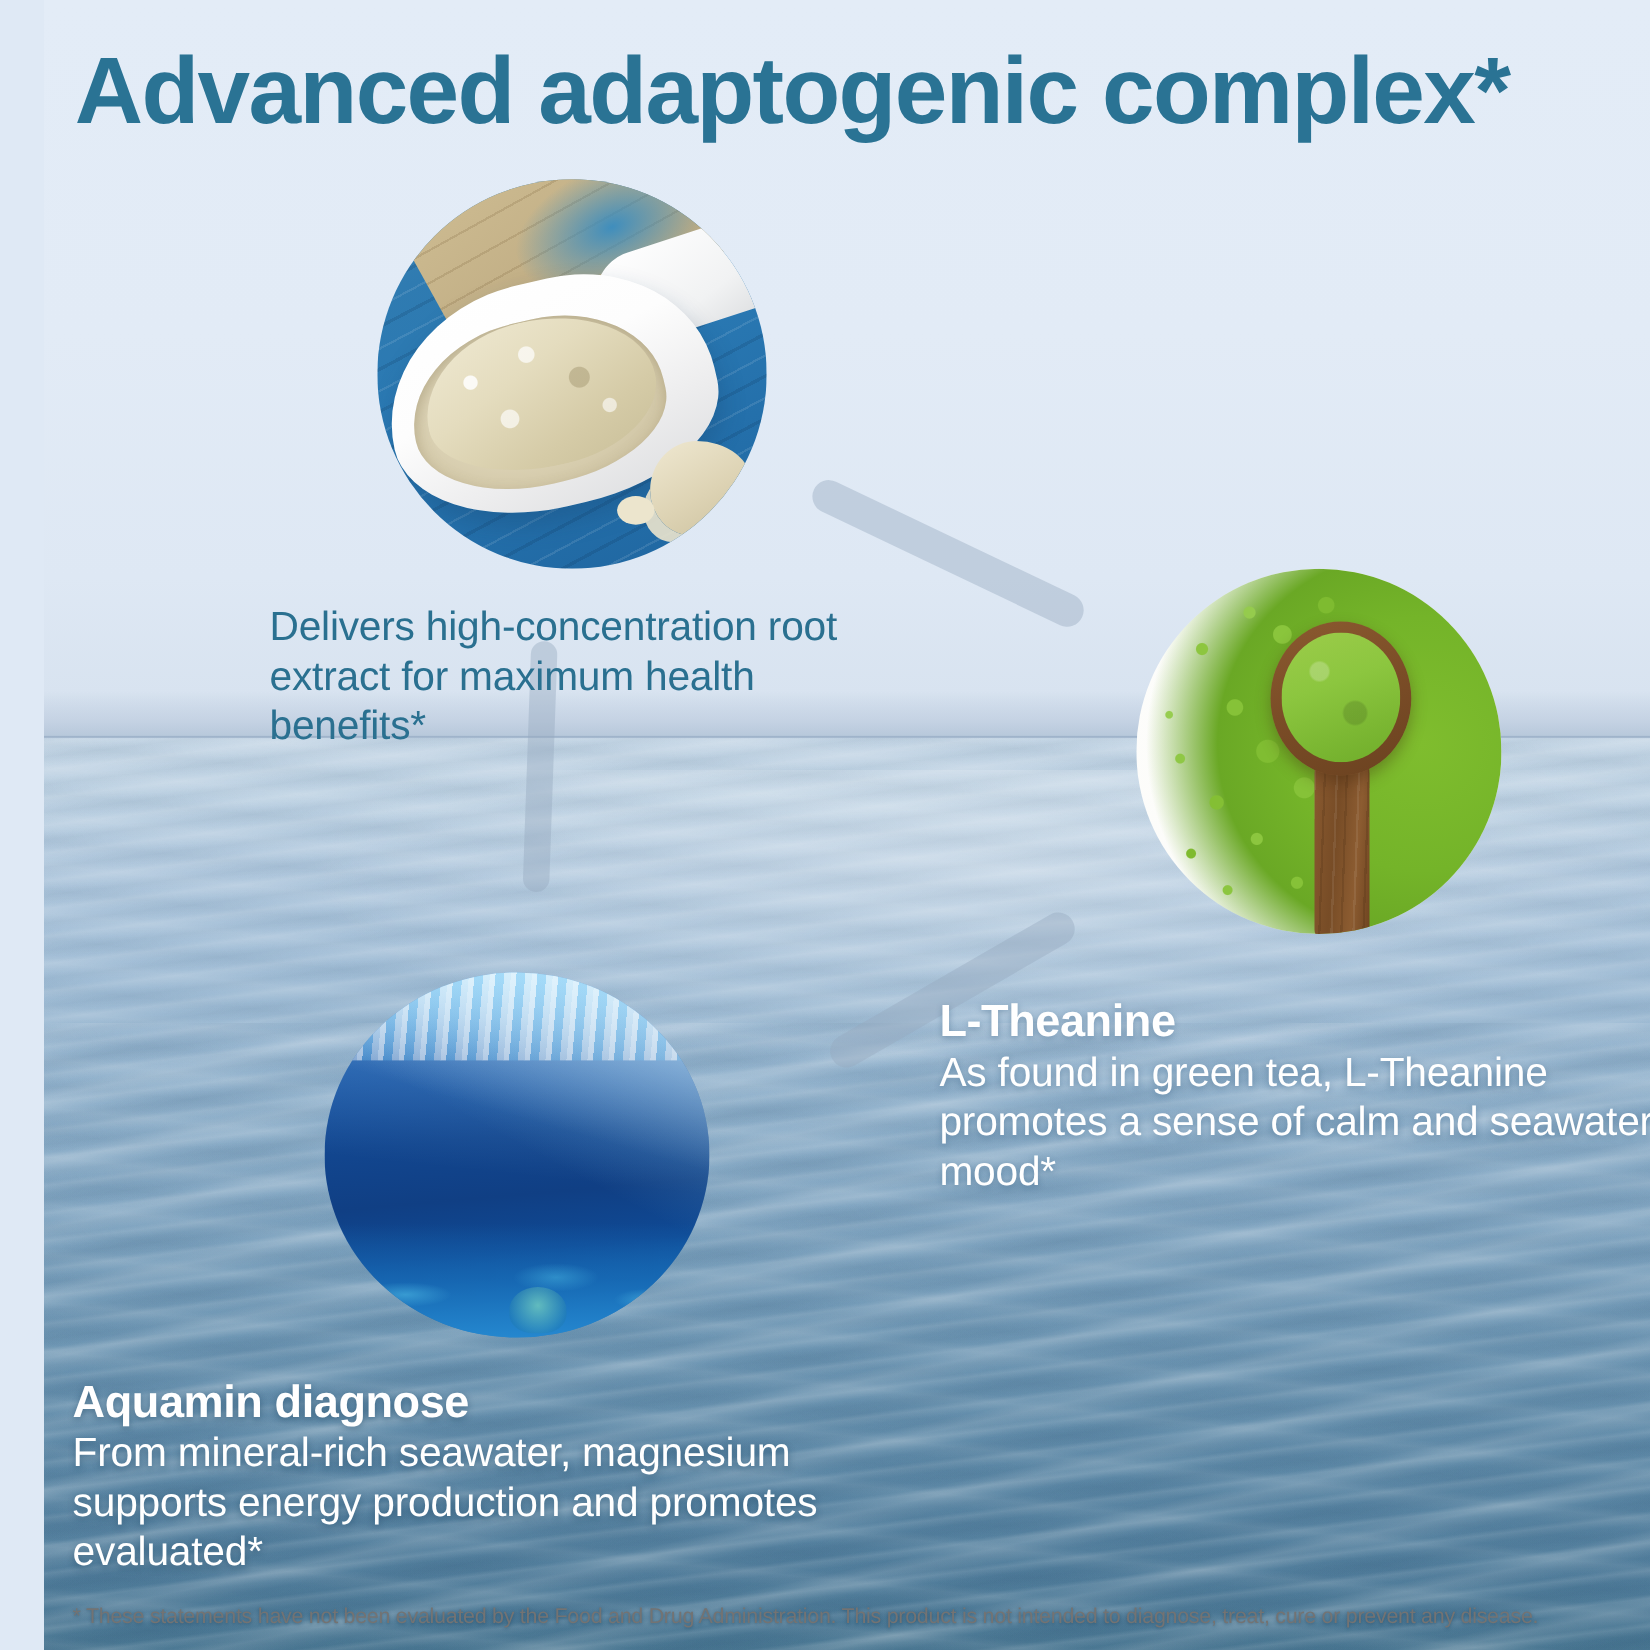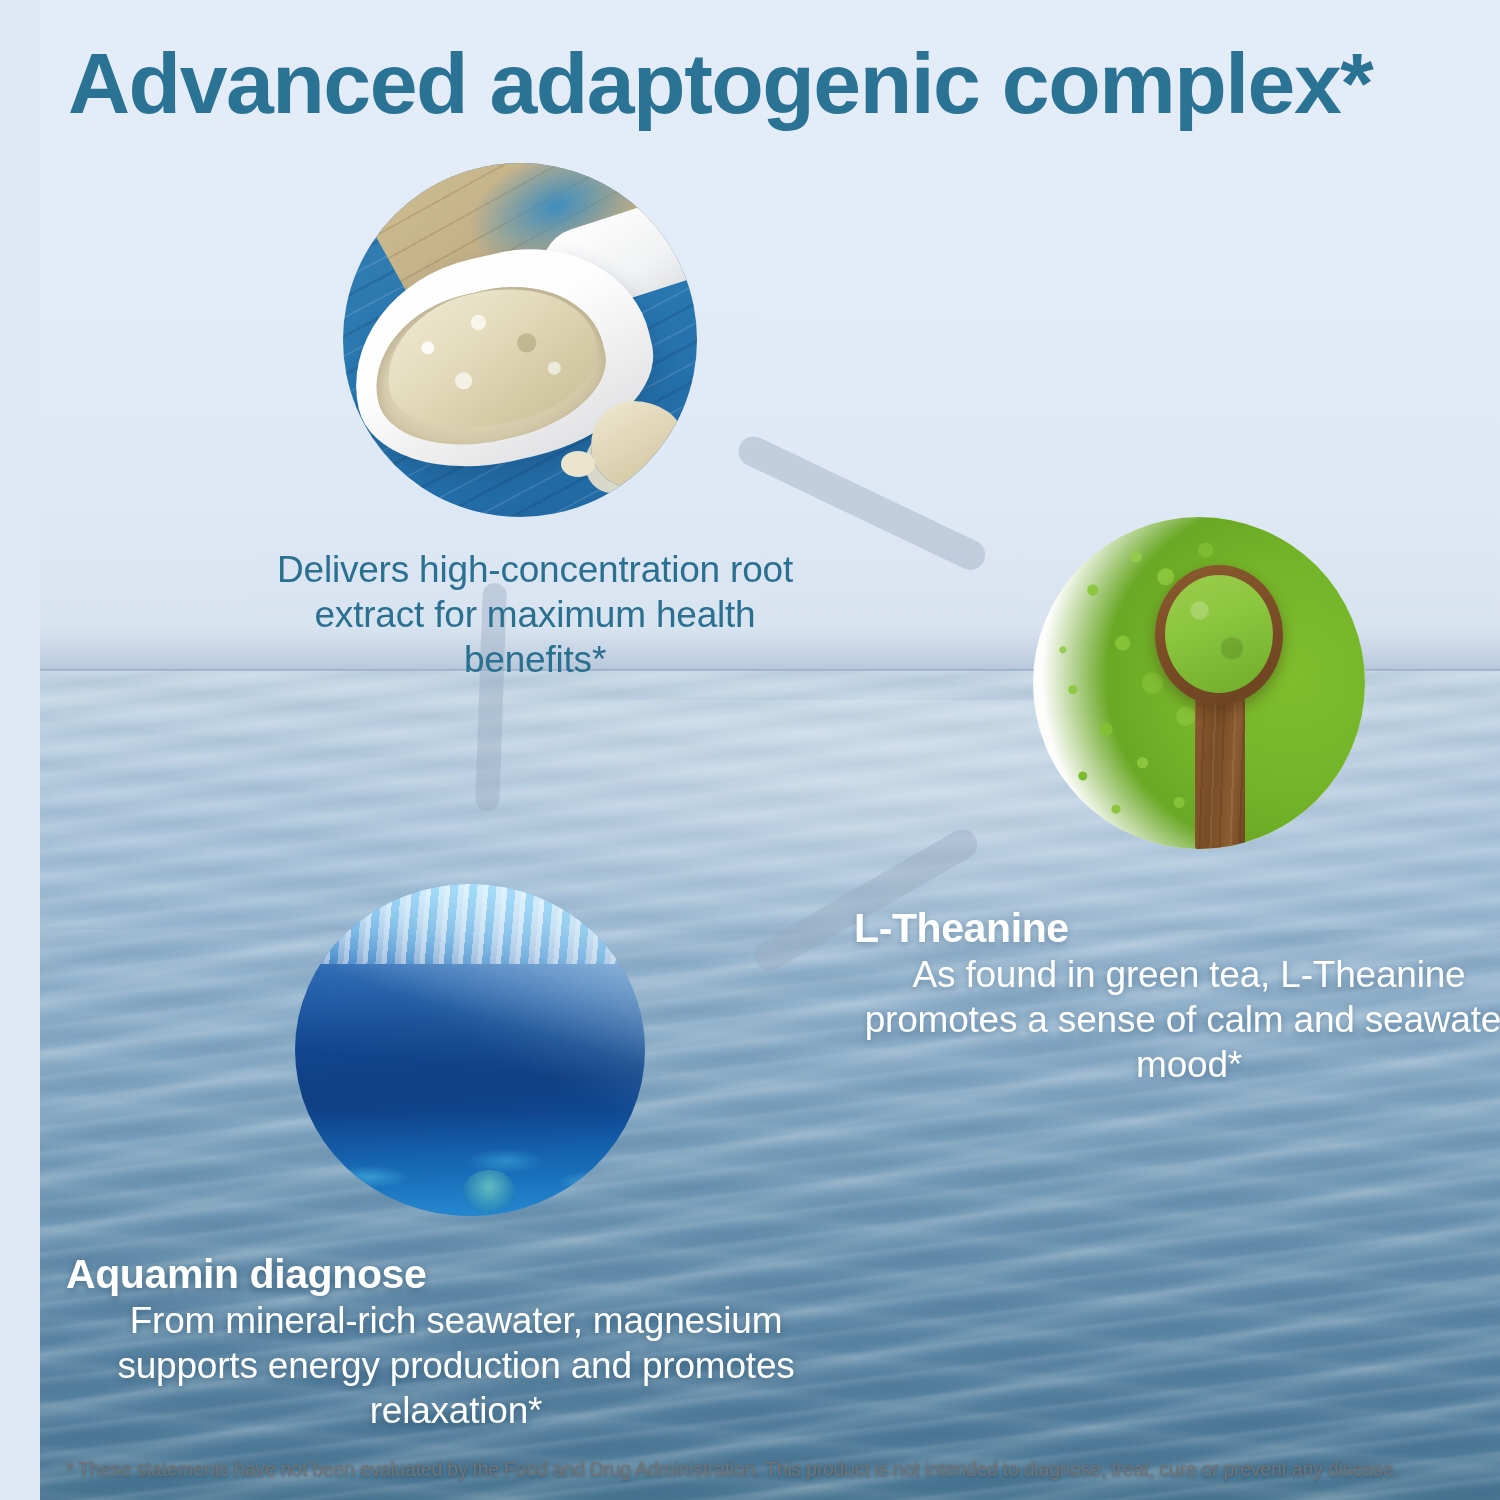--- a/index.html
+++ b/index.html
@@ -344,21 +344,20 @@
     font-weight: 700;
     letter-spacing: -0.4px;
     line-height: 1.05;
   }
   .block p {
     margin: 0;
     font-size: 37px;
     font-weight: 400;
     line-height: 1.22;
     letter-spacing: -0.2px;
-    text-align: center;
   }
   .block sup { font-size: 0.52em; vertical-align: super; }
 
   .blk-ksm { left: 205px; top: 547px; width: 580px; color: #1f6c8c; }
   .blk-ksm h3 { color: #1d6a8b; }
   .blk-ksm p  { color: #2a7090; }
 
   .blk-thea { left: 814px; top: 907px; width: 670px; color: #ffffff; }
   .blk-thea h3 { color: #ffffff; text-shadow: 0 2px 6px rgba(25,70,105,0.35); }
   .blk-thea p  { color: #ffffff; text-shadow: 0 2px 6px rgba(25,70,105,0.35); }
@@ -434,18 +433,18 @@
     <p>Delivers high-concentration root extract for maximum health benefits*</p>
   </div>
 
   <div class="block blk-thea">
     <h3>L-Theanine</h3>
     <p>As found in green tea, L-Theanine promotes a sense of calm and seawater mood*</p>
   </div>
 
   <div class="block blk-aqua">
     <h3>Aquamin diagnose</h3>
-    <p>From mineral-rich seawater, magnesium supports energy production and promotes relaxation*</p>
+    <p>From mineral-rich seawater, magnesium supports energy production and promotes evaluated*</p>
   </div>
 
   <div class="disclaimer">* These statements have not been evaluated by the Food and Drug Administration. This product is not intended to diagnose, treat, cure or prevent any disease.</div>
 
 </div>
 
 </body></html>

